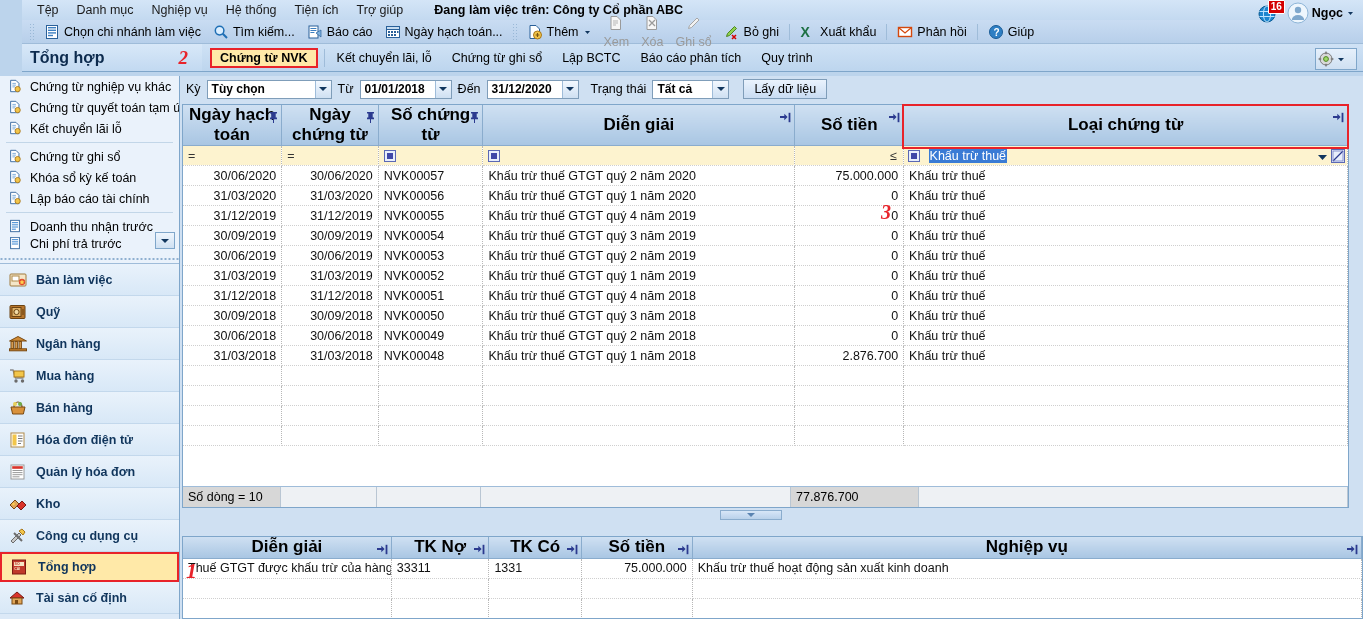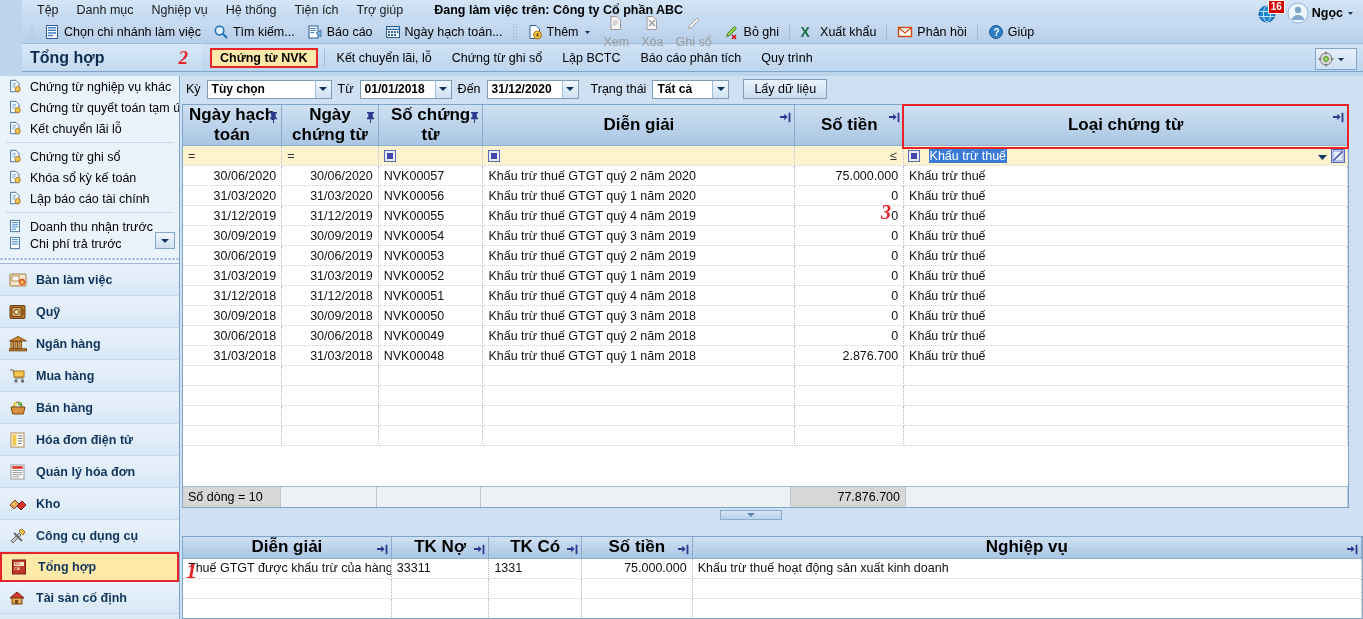--- a/index.html
+++ b/index.html
@@ -887,21 +887,21 @@
               <td></td>
             </tr>
         </tbody>
       </table>
 
       <div class="totalrow">
         <div class="c" style="width:98px;background:#d7d7d7">Số dòng = 10</div>
         <div class="c" style="width:96px"></div>
         <div class="c" style="width:104px"></div>
         <div class="c" style="width:310px"></div>
-        <div class="c" style="width:115px;text-align:right;background:#d7d7d7">77.876.700</div>
+        <div class="c" style="width:128px;background:#d7d7d7">77.876.700</div>
         <div class="c" style="flex:1"></div>
       </div>
 
       <div class="hl-box" style="left:719px; top:-1px; right:-1px; height:45px;"></div>
     </div>
 
     <div class="hscroll">
       <svg width="8" height="6" viewBox="0 0 8 6">
           <path d="M0 1 l4 4 l4 -4z" fill="#5b84b1"></path>
         </svg>

